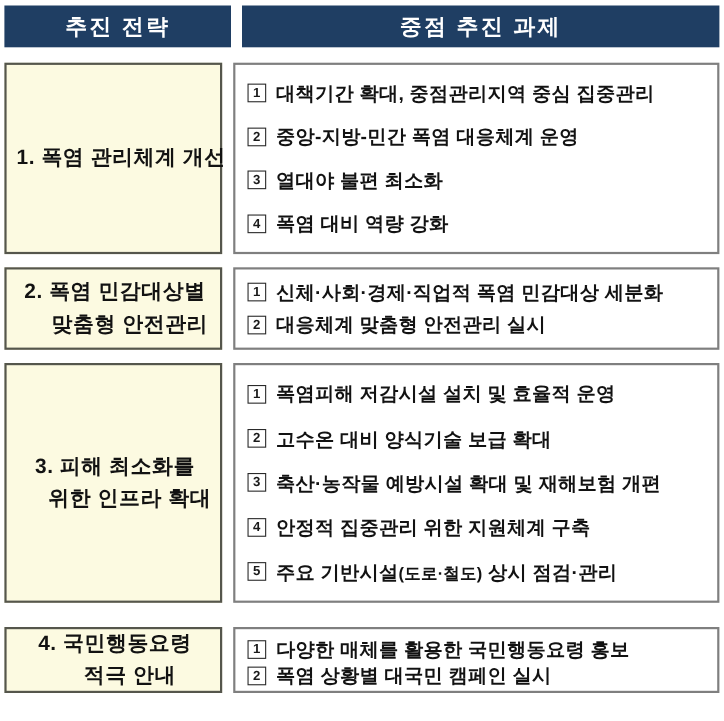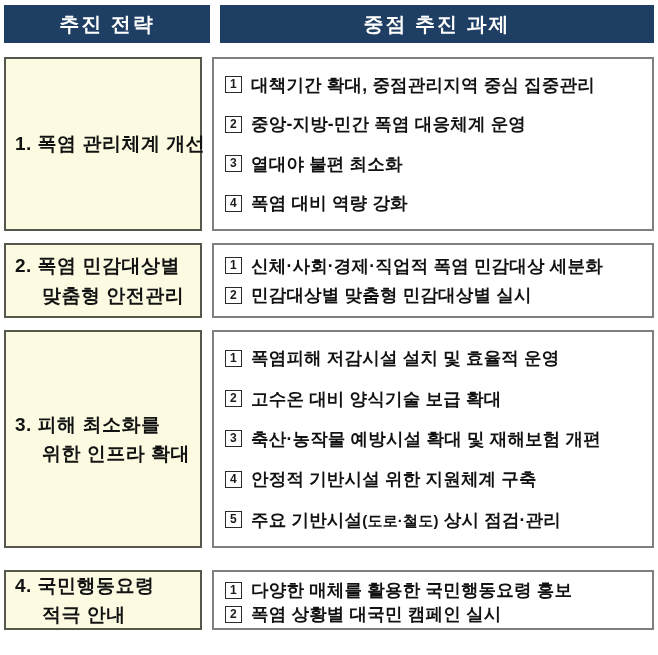--- a/index.html
+++ b/index.html
@@ -25,21 +25,21 @@
   .row.r2{height:75px;}
   .row.r3{height:218px;}
   .row.r4{height:60px;margin-top:22px;}
   .strategy{
     box-sizing:border-box;width:198px;background:#FCFAE1;
     border:2px solid #55564C;
     display:flex;flex-direction:column;justify-content:center;
     padding:4px 6px 4px 9px;
     font-weight:bold;font-size:19px;line-height:1.55;letter-spacing:0.5px;
   }
-  .s-line{white-space:nowrap;}
+  .s-line{white-space:nowrap;text-align:center;}
   .s-line.indent{padding-left:27px;}
   .taskbox{
     box-sizing:border-box;flex:1;background:#ffffff;
     border:2px solid #7F7F7F;
     display:flex;flex-direction:column;justify-content:space-around;
     padding:6px 6px 6px 11px;
   }
   .task{display:flex;align-items:center;font-weight:bold;font-size:17.5px;white-space:nowrap;letter-spacing:0.2px;}
   .numbox{
     box-sizing:border-box;flex:0 0 auto;width:17px;height:17px;
@@ -86,21 +86,21 @@
           <div class="s-line">2. 폭염 민감대상별</div>
           <div class="s-line indent">맞춤형 안전관리</div>
         </div>
         <div class="taskbox">
           <div class="task">
             <span class="numbox">1</span>
             <span class="task-text">신체·사회·경제·직업적 폭염 민감대상 세분화</span>
           </div>
           <div class="task">
             <span class="numbox">2</span>
-            <span class="task-text">민감대상별 맞춤형 민감대상별 실시</span>
+            <span class="task-text">대응체계 맞춤형 안전관리 실시</span>
           </div>
         </div>
       </div>
       <div class="row r3">
         <div class="strategy">
           <div class="s-line">3. 피해 최소화를</div>
           <div class="s-line indent">위한 인프라 확대</div>
         </div>
         <div class="taskbox">
           <div class="task">
@@ -110,21 +110,21 @@
           <div class="task">
             <span class="numbox">2</span>
             <span class="task-text">고수온 대비 양식기술 보급 확대</span>
           </div>
           <div class="task">
             <span class="numbox">3</span>
             <span class="task-text">축산·농작물 예방시설 확대 및 재해보험 개편</span>
           </div>
           <div class="task">
             <span class="numbox">4</span>
-            <span class="task-text">안정적 기반시설 위한 지원체계 구축</span>
+            <span class="task-text">안정적 집중관리 위한 지원체계 구축</span>
           </div>
           <div class="task">
             <span class="numbox">5</span>
             <span class="task-text"><span>주요 기반시설</span><span class="small">(도로·철도)</span><span> 상시 점검·관리</span></span>
           </div>
         </div>
       </div>
       <div class="row r4">
         <div class="strategy">
           <div class="s-line">4. 국민행동요령</div>

